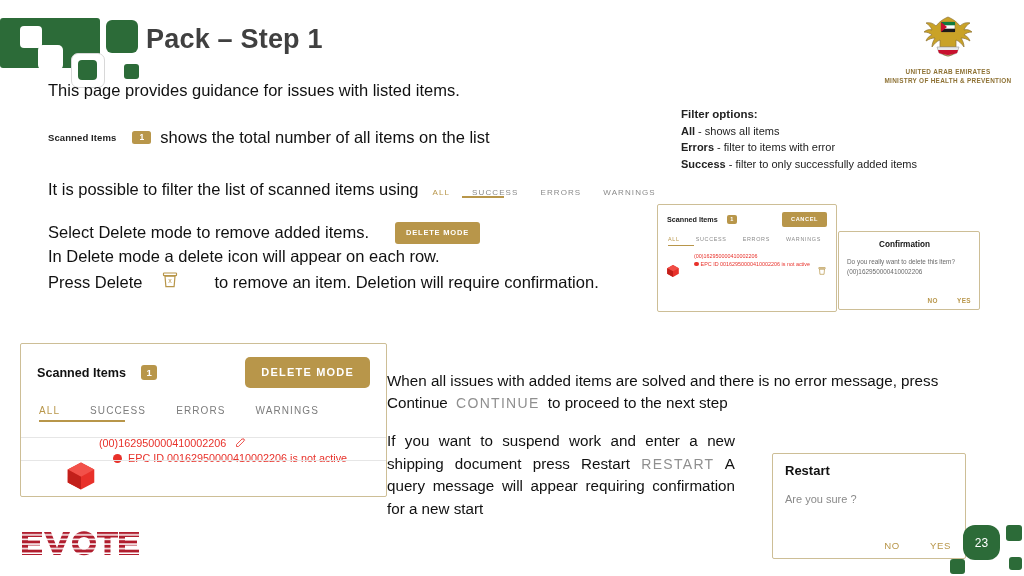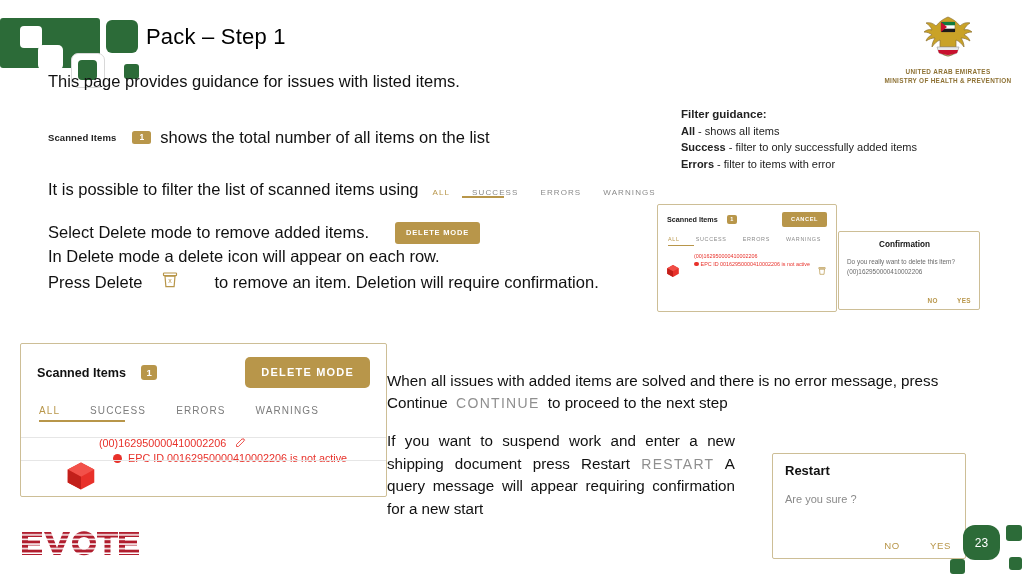--- a/index.html
+++ b/index.html
@@ -15,30 +15,30 @@
   .deco .bar{position:absolute;left:0;top:0;width:100px;height:50px;background:#2c6b38;border-radius:3px;}
   .deco .w1{position:absolute;left:20px;top:8px;width:22px;height:22px;background:#fff;border-radius:4px;}
   .deco .w2{position:absolute;left:38px;top:27px;width:25px;height:25px;background:#fff;border-radius:5px;}
   .deco .sq-big{position:absolute;left:106px;top:2px;width:32px;height:33px;background:#2c6b38;border-radius:6px;}
   .deco .sq-sm{position:absolute;left:124px;top:46px;width:15px;height:15px;background:#2c6b38;border-radius:3px;}
   .deco .outline{position:absolute;left:71px;top:35px;width:32px;height:33px;border:1.5px solid #d8d8d8;border-radius:7px;background:#fff;}
   .deco .outline i{position:absolute;left:6px;top:6px;width:19px;height:20px;background:#2c6b38;border-radius:4px;display:block;}
 
   .title{
     position:absolute;left:146px;top:24px;
-    font-size:22px;font-weight:normal;color:#000000;letter-spacing:.2px;
+    font-size:27px;font-weight:bold;color:#404040;letter-spacing:.2px;
   }
 
   
   .emblem{position:absolute;left:880px;top:14px;width:136px;text-align:center;}
   .emblem .em-txt1{font-size:6.4px;font-weight:bold;color:#8e7235;letter-spacing:.35px;margin-top:2px;}
   .emblem .em-txt2{font-size:6.4px;font-weight:bold;color:#8e7235;letter-spacing:.3px;margin-top:1.5px;}
 
   
-  .p1{position:absolute;left:48px;top:72px;font-size:16.5px;color:#111;}
+  .p1{position:absolute;left:48px;top:81px;font-size:16.5px;color:#111;}
   .line2{position:absolute;left:48px;top:128px;font-size:16.5px;color:#111;display:flex;align-items:center;}
   .line2 .lbl{font-size:9.5px;font-weight:bold;color:#222;letter-spacing:.1px;}
   .badge-gold{
     display:inline-block;min-width:12px;text-align:center;
     background:#b8964a;color:#fff;font-size:8.5px;font-weight:bold;
     border-radius:2.5px;padding:2px 3.5px;margin:0 9px 0 16px;line-height:1;
   }
   .line3{position:absolute;left:48px;top:172px;font-size:16.5px;color:#111;display:flex;align-items:flex-end;margin-top:8px;}
 
   .tabs-inline{display:flex;align-items:flex-end;margin-left:14px;position:relative;top:-2px;}
@@ -188,24 +188,24 @@
     <span class="tabs-inline">
       <span class="tb act">ALL</span>
       <span class="tb">SUCCESS</span>
       <span class="tb">ERRORS</span>
       <span class="tb">WARNINGS</span>
     </span>
   </div>
   <div class="tab-underline"></div>
 
   <div class="filters">
-    <div class="ft">Filter guidance:</div>
+    <div class="ft">Filter options:</div>
     <div><b>All</b><span> - shows all items</span></div>
+    <div><b>Errors</b><span> - filter to items with error</span></div>
     <div><b>Success</b><span> - filter to only successfully added items</span></div>
-    <div><b>Errors</b><span> - filter to items with error</span></div>
   </div>
 
   <div class="p4">
     <span>Select Delete mode to remove added items.</span>
     <span class="btn-deletemode-sm">DELETE MODE</span>
   </div>
   <div class="p5">In Delete mode a delete icon will appear on each row.</div>
   <div class="p6">
     <span>Press Delete</span>
     <span class="trash-ico">

